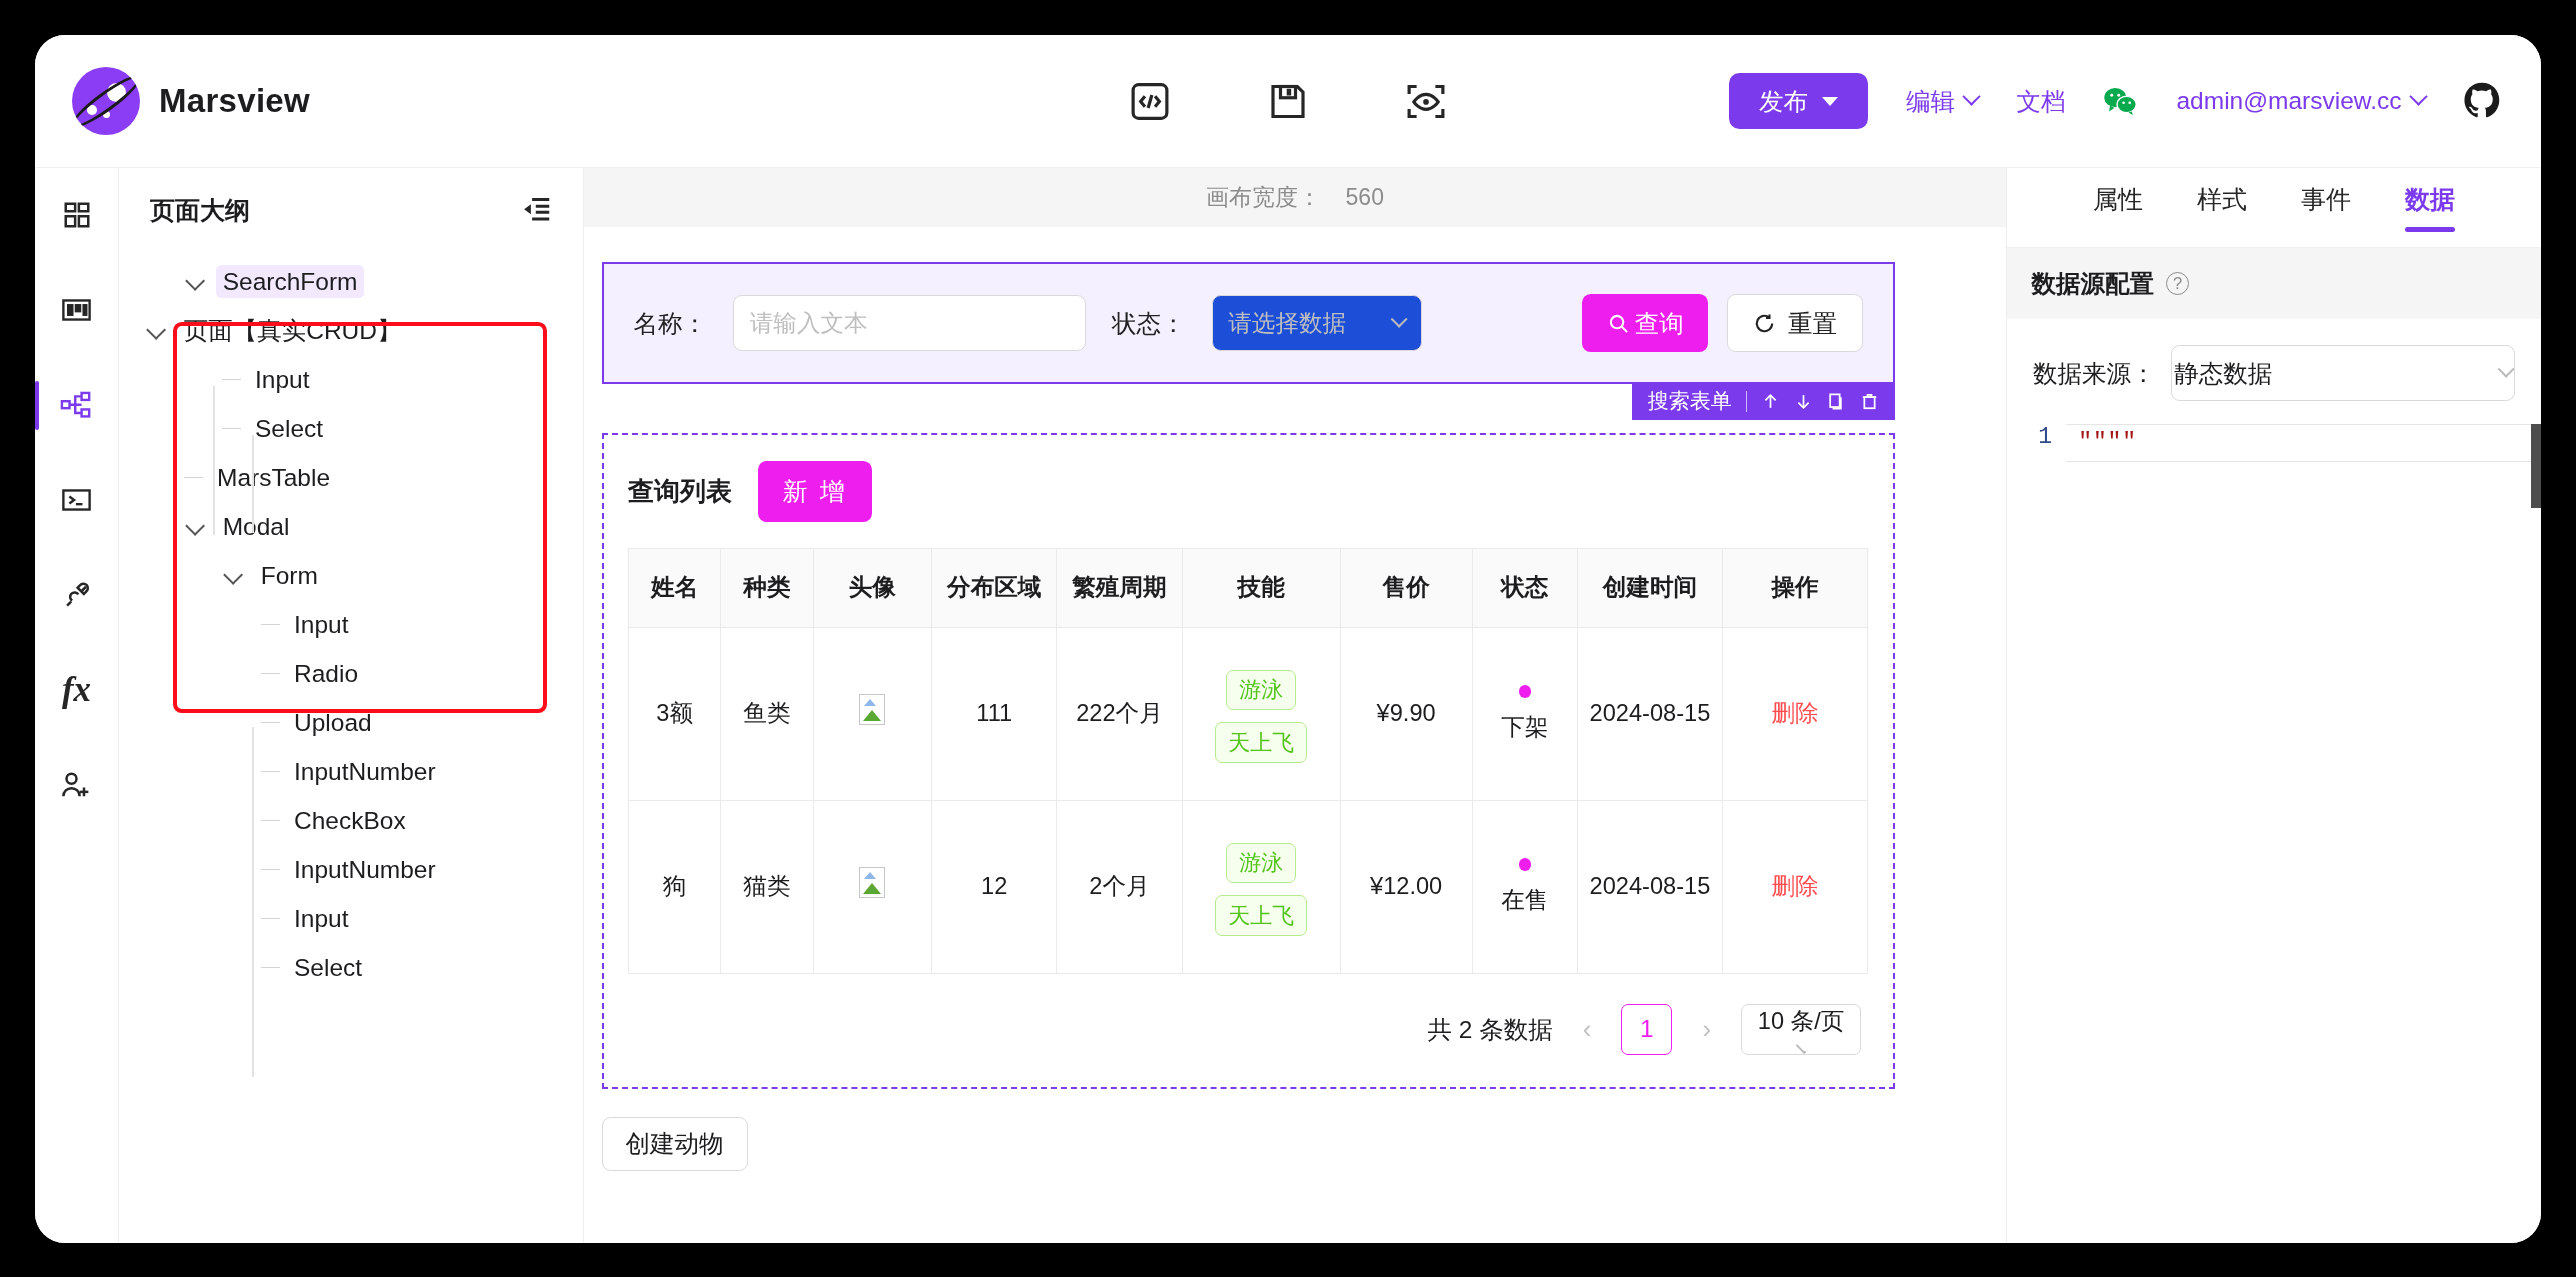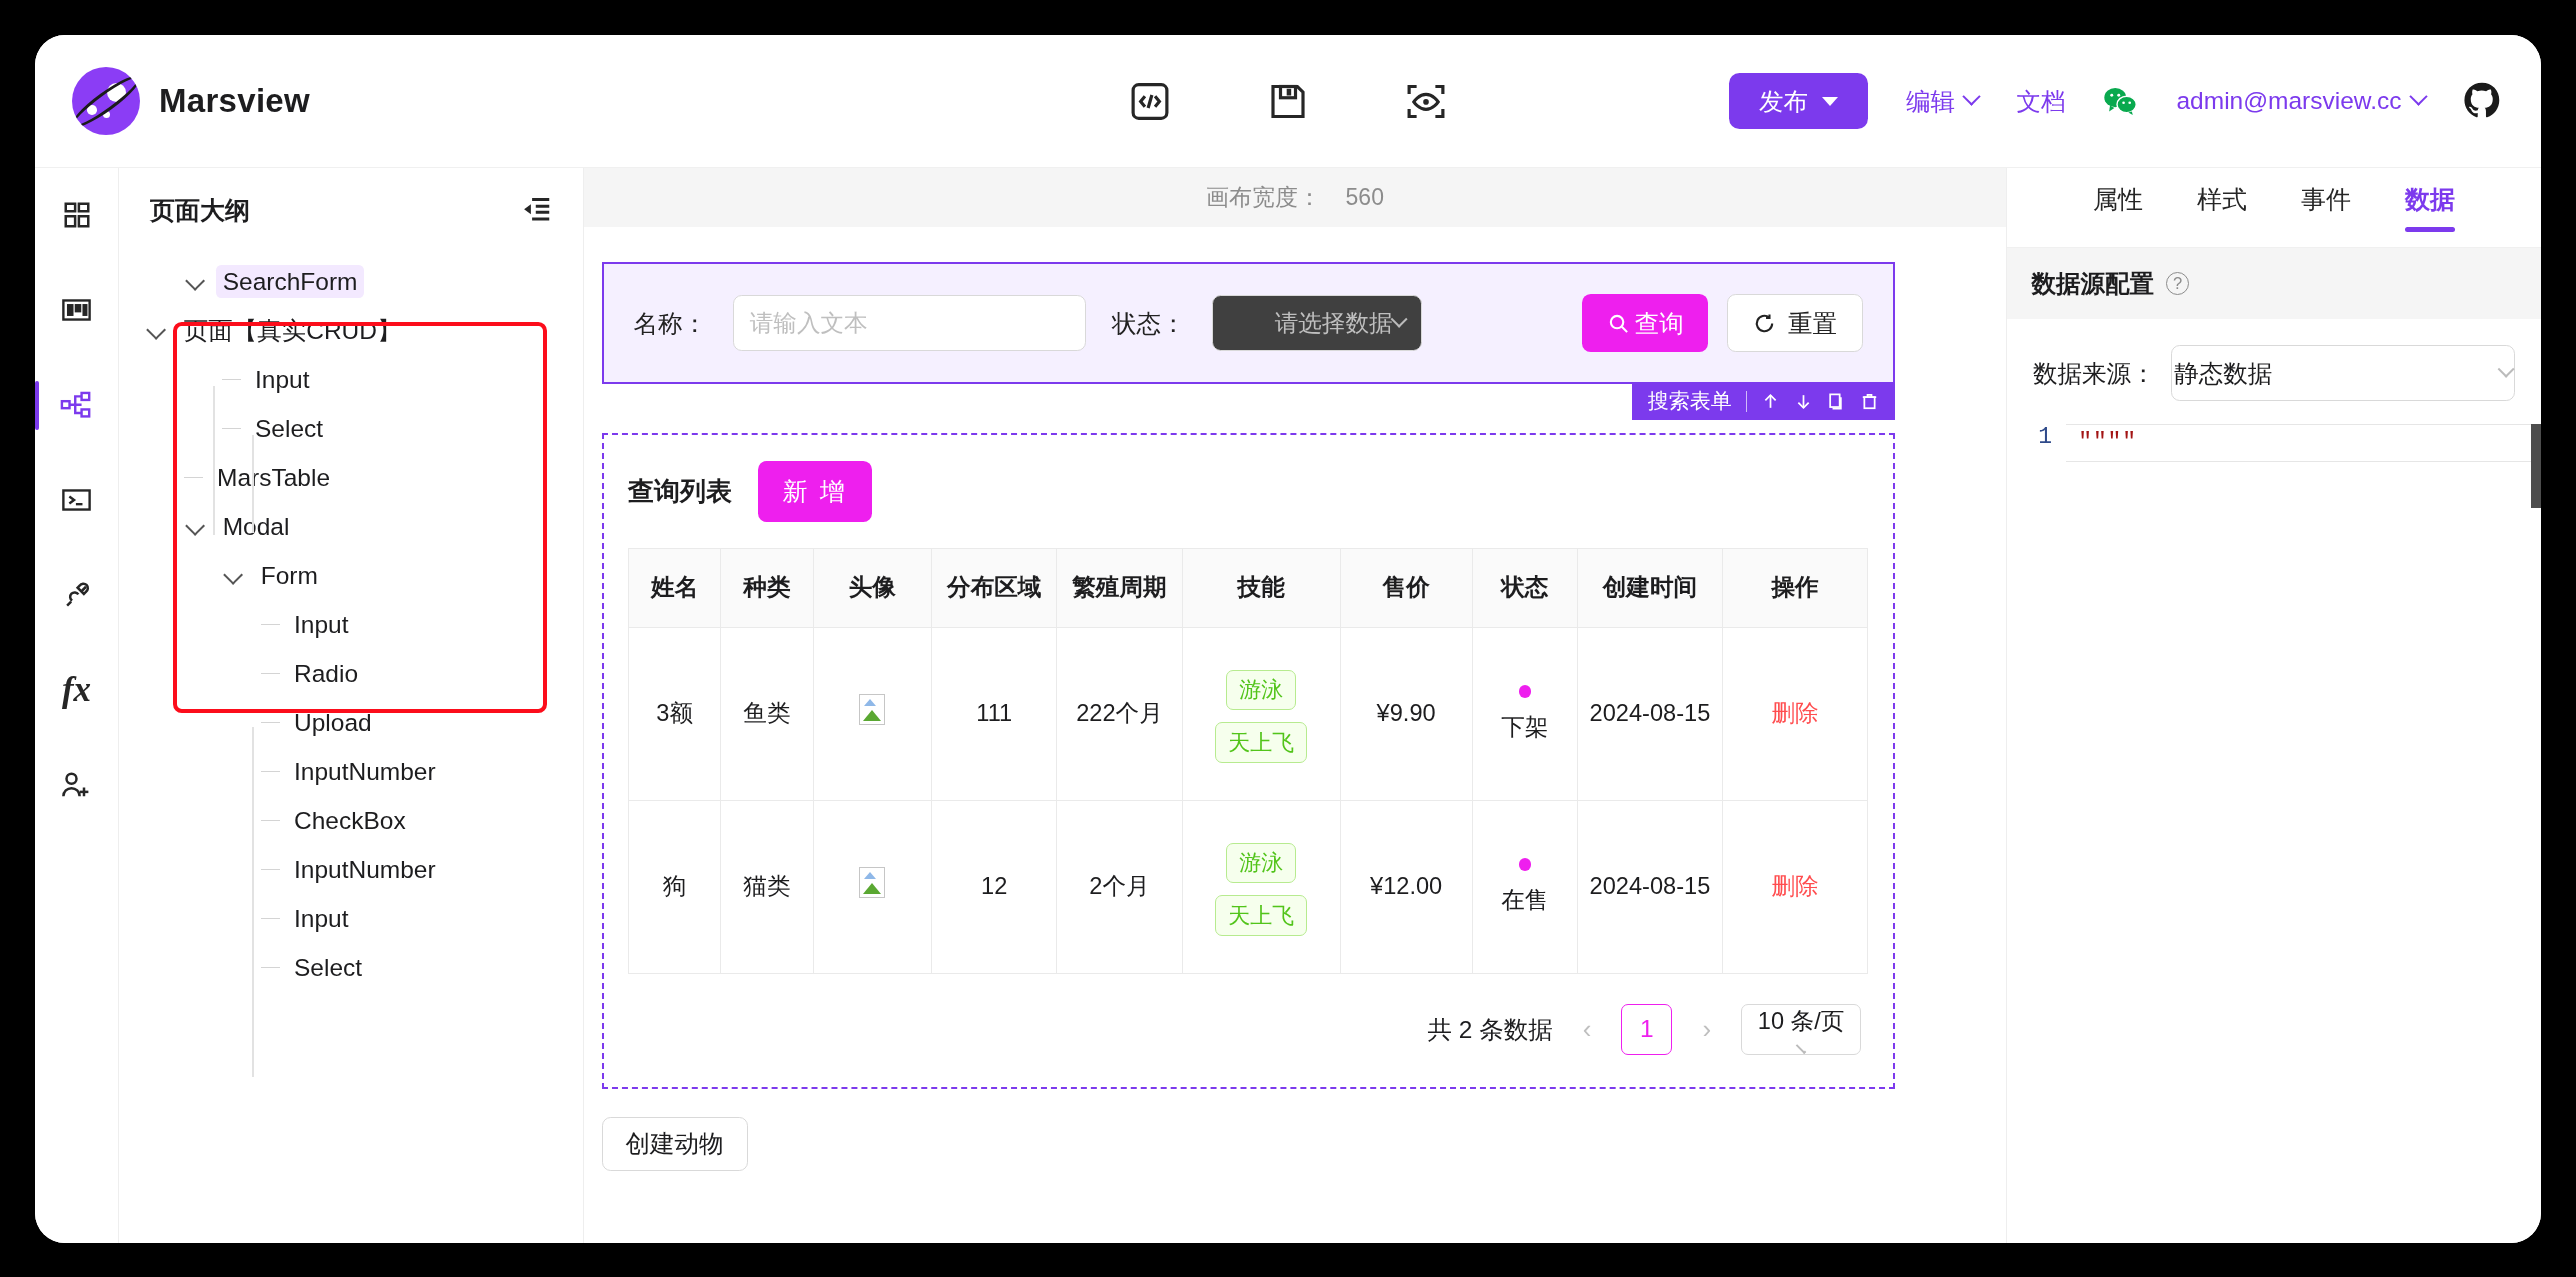--- a/index.html
+++ b/index.html
@@ -128,21 +128,21 @@
     padding: 30px 30px; display: flex; align-items: center; gap: 26px; position: relative;
   }
   .field-label { font-size: 24.5px; color: #222; white-space: nowrap; }
   .text-input {
     width: 353px; height: 56px; border: 1.7px solid #d9d9d9; border-radius: 8.7px;
     background: #fff; display: flex; align-items: center; padding: 0 15.7px;
     font-size: 23.6px; color: #bfbfbf;
   }
   .select-input {
     width: 210px; height: 56px; border: 1.7px solid #d9d9d9; border-radius: 8.7px;
-    background: #404040; display: flex; align-items: center; justify-content: flex-end;
+    background: #1d4ed8; display: flex; align-items: center; justify-content: space-between;
     padding: 0 15.7px; font-size: 23.6px; color: #bfbfbf;
   }
   .sel-chev { width: 12.2px; height: 12.2px; border-right: 2.6px solid #bbb; border-bottom: 2.6px solid #bbb; transform: rotate(45deg) translate(-2.6px,-2.6px); }
   .sf-actions { margin-left: auto; display: flex; gap: 19px; }
   .btn-primary {
     background: #ee1fee; color: #fff; border: none; border-radius: 8.7px; height: 58px;
     padding: 0 24.5px; font-size: 24.5px; display: flex; align-items: center; gap: 5px;
     cursor: pointer; font-family: inherit;
   }
   .btn-default {

